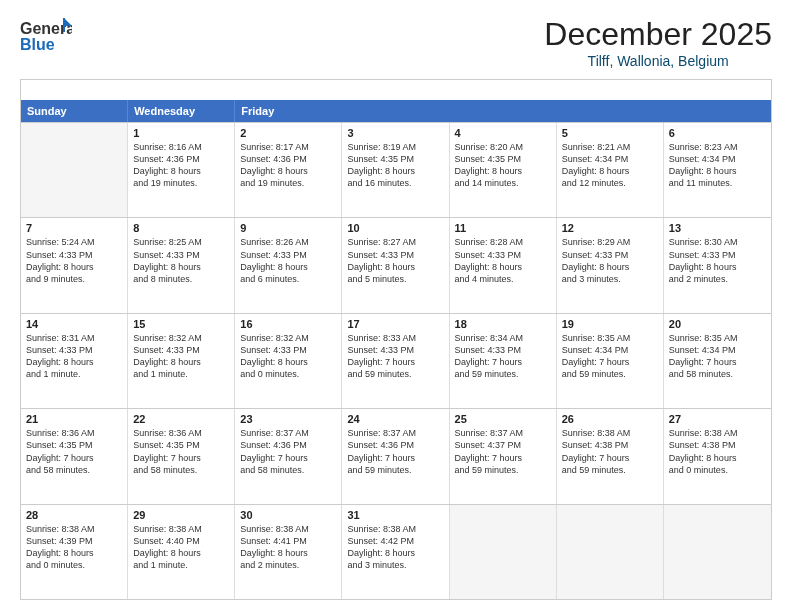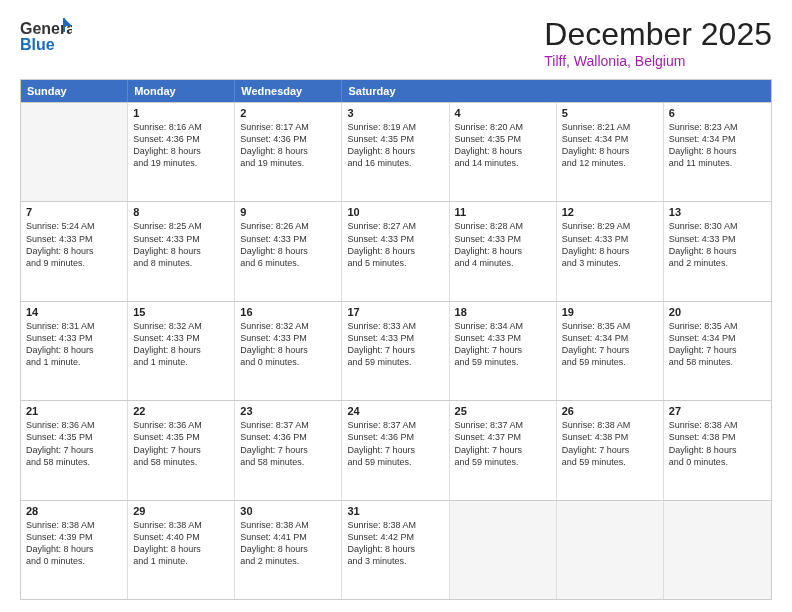--- a/index.html
+++ b/index.html
@@ -17,41 +17,42 @@
       display: flex;
       flex-direction: column;
     }
     .header {
       display: flex;
       justify-content: space-between;
       align-items: flex-start;
       margin-bottom: 10px;
     }
     .title-block {
-      text-align: left;
+      text-align: center;
     }
     .month-title {
       font-size: 32px;
       font-weight: normal;
       color: #222;
     }
     .location {
       font-size: 14px;
-      color: #a21caf;
+      color: #0c4a6e;
     }
     .calendar {
       flex: 1;
       display: flex;
       flex-direction: column;
       border: 1px solid #ccc;
     }
     .cal-header {
       display: grid;
       grid-template-columns: repeat(7, 1fr);
       background: #3a6fc4;
+      margin-top: 20px;
     }
     .cal-header-cell {
       color: #fff;
       font-size: 11px;
       font-weight: bold;
       padding: 5px 6px;
       text-align: left;
       border-right: 1px solid #5588d4;
     }
     .cal-header-cell:last-child { border-right: none; }
@@ -115,23 +116,22 @@
     <div class="title-block">
       <div class="month-title">December 2025</div>
       <div class="location">Tilff, Wallonia, Belgium</div>
     </div>
   </div>
 
   <div class="calendar">
     <div class="cal-header">
 
     <div class="cal-header-cell">Sunday</div>
-        <div class="cal-header-cell">Monday</div>
         <div class="cal-header-cell">Wednesday</div>
-        <div class="cal-header-cell">Saturday</div>
+        <div class="cal-header-cell">Friday</div>
       </div>
     <div class="cal-body">
 
     <div class="cal-row">
           <div class="cal-cell empty"></div>
           <div class="cal-cell">
             <div class="day-num">1</div>
             <div class="cell-text">Sunrise: 8:16 AM</div>
             <div class="cell-text">Sunset: 4:36 PM</div>
             <div class="cell-text">Daylight: 8 hours</div>

